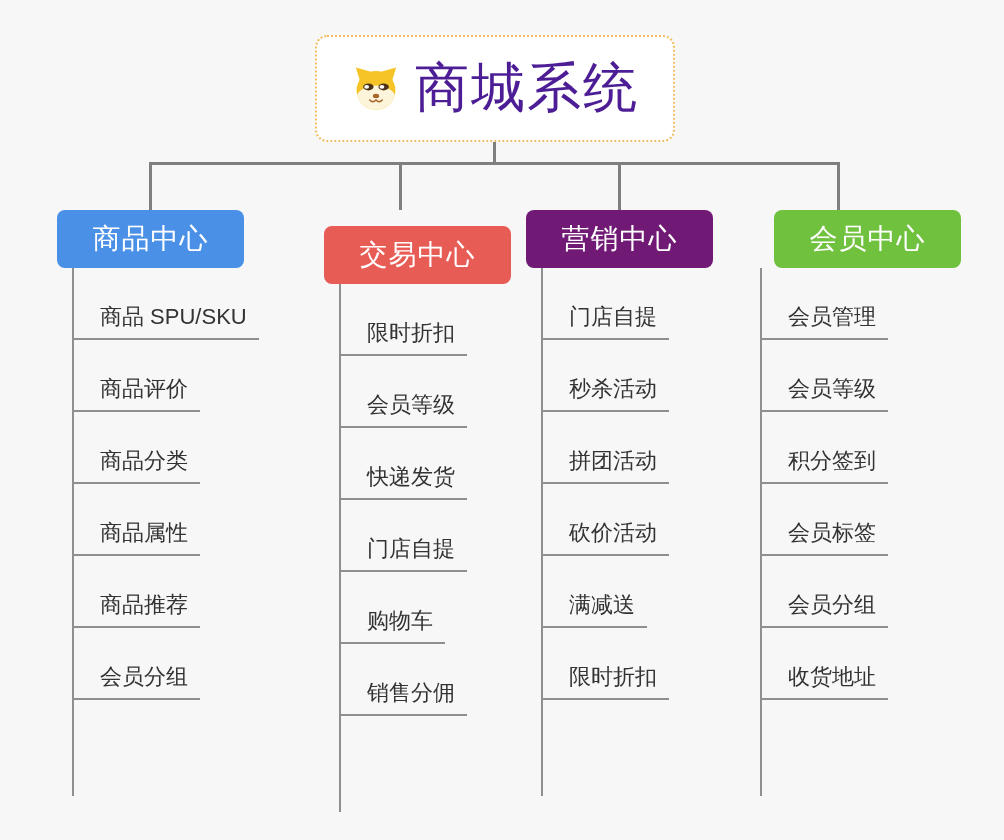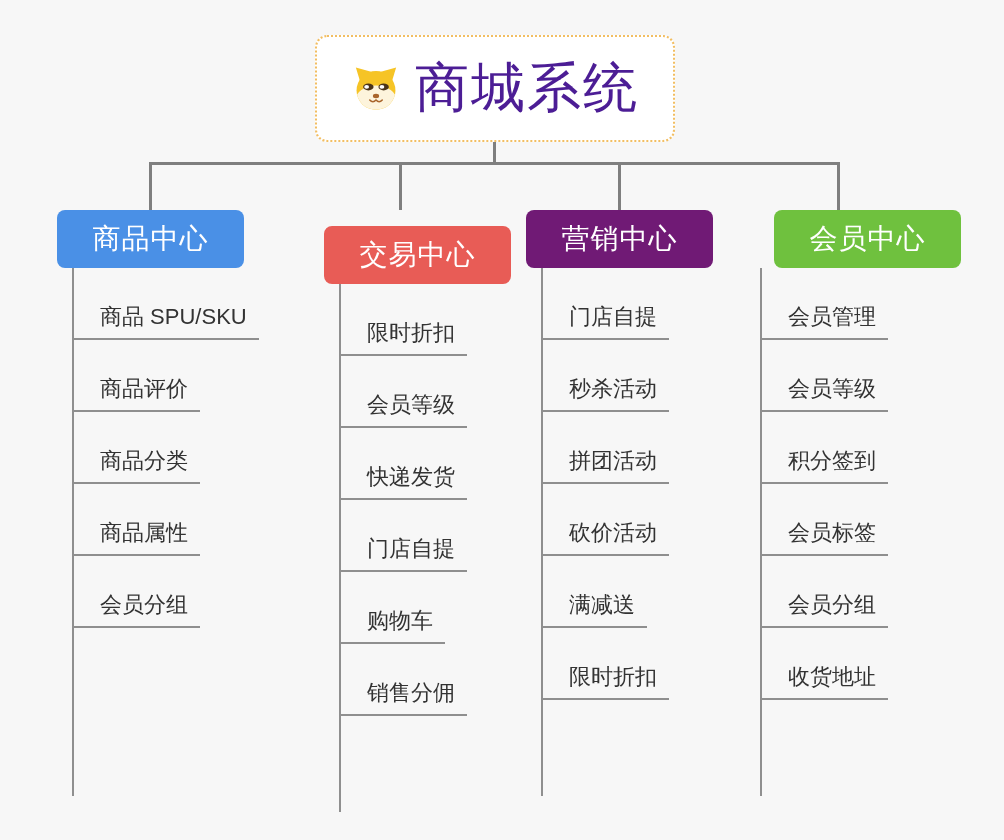--- a/index.html
+++ b/index.html
@@ -72,20 +72,21 @@
 
 <div id="columns">
     <div class="column" style="left: 57px;">
       <div class="branch-box" style="background: rgb(74, 144, 230);">商品中心</div>
       <div class="leaves">
         <div class="vline"></div>
         <div class="leaf">商品 SPU/SKU</div>
         <div class="leaf">商品评价</div>
         <div class="leaf">商品分类</div>
         <div class="leaf">商品属性</div>
+        <div class="leaf">商品推荐</div>
         <div class="leaf">会员分组</div>
       </div>
     </div>
     <div class="column" style="left: 324px; margin-top: 16px;">
       <div class="branch-box" style="background: rgb(232, 92, 86);">交易中心</div>
       <div class="leaves">
         <div class="vline"></div>
         <div class="leaf">限时折扣</div>
         <div class="leaf">会员等级</div>
         <div class="leaf">快递发货</div>

